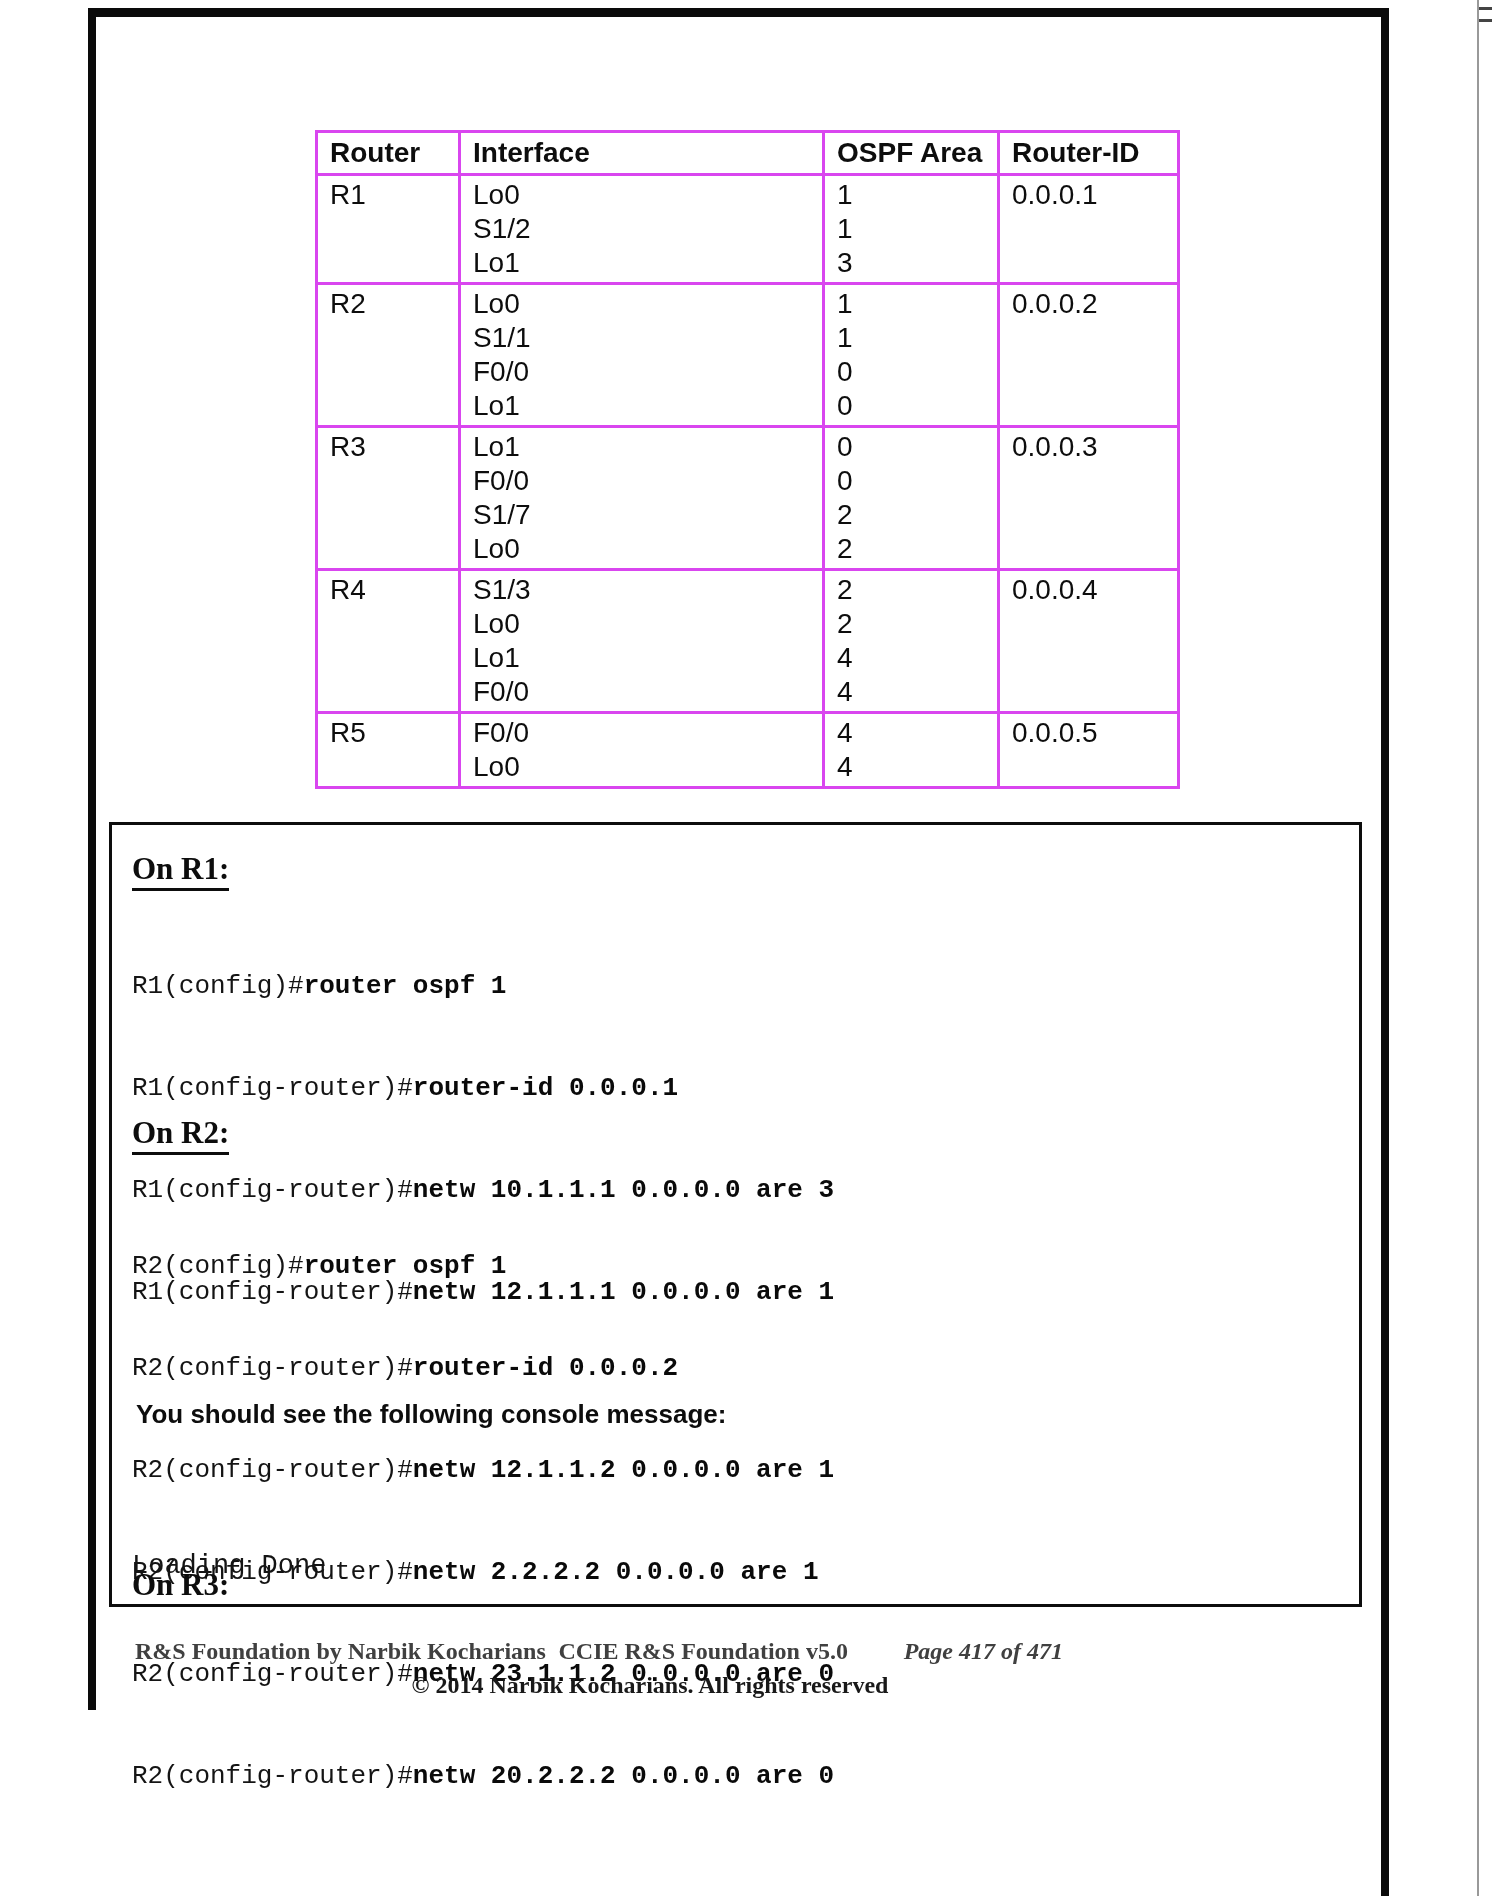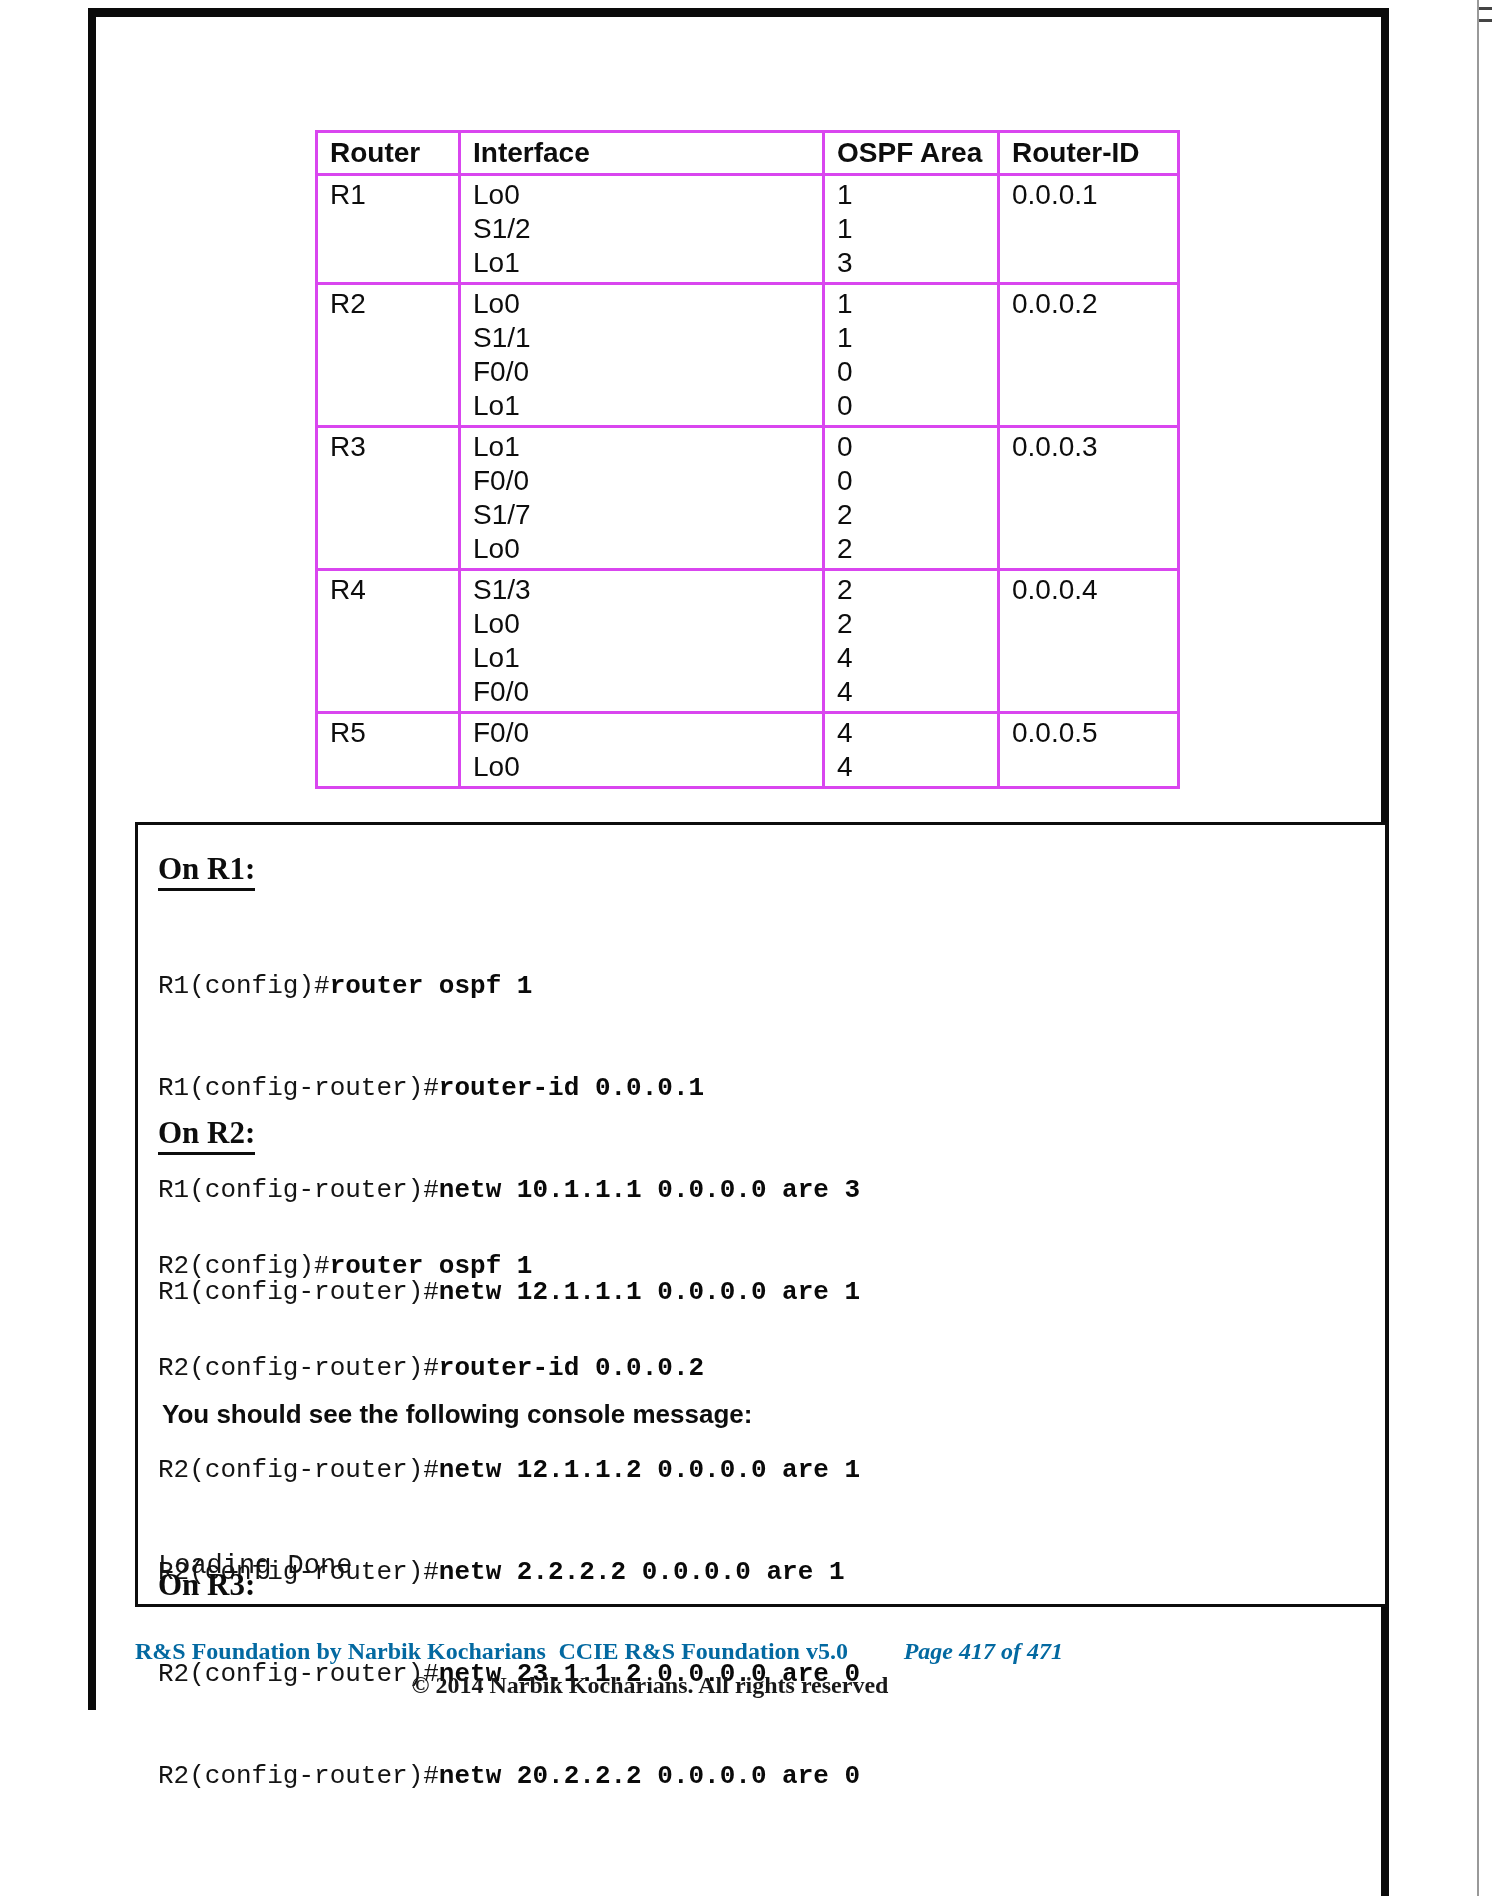--- a/index.html
+++ b/index.html
@@ -29,21 +29,21 @@
     padding:2px 6px 2px 12px;
     font-size:28px; line-height:34px;
     font-family:"Liberation Sans", sans-serif;
     color:#0d0d0d;
   }
   .rt th { font-weight:bold; padding-top:3px; padding-bottom:3px; }
   .rt .cell-line { height:34px; }
 
   
   .content-box { position:absolute; left:109px; top:822px; width:1247px; height:779px;
-                 border:3px solid #0d0d0d; background:#fff;margin-left:26px; }
+                 border:3px solid #0d0d0d; background:#fff; }
   .content-box h2 { margin:0; position:absolute; left:20px;
                     font-family:"Liberation Serif", serif; font-size:31px; font-weight:bold; color:#0d0d0d; }
   .content-box h2 .ul { display:inline-block; border-bottom:3px solid #0d0d0d; padding-bottom:1px; }
   .h-r1 { top:26px; }
   .h-r2 { top:290px; }
   .h-r3 { top:742px; }
 
   .code { position:absolute; left:20px; font-family:"Liberation Mono", monospace;
           font-size:26px; line-height:34px; white-space:pre; color:#141414; }
   .code-r1 { top:76px; }
@@ -51,21 +51,21 @@
   .code .cmd { font-weight:bold; color:#0a0a0a; }
 
   .note { position:absolute; left:24px; top:574px; margin:0;
           font-family:"Liberation Sans", sans-serif; font-weight:bold; font-size:26px; color:#0d0d0d; }
 
   .console { top:644px; font-size:27px; line-height:39px; }
 
   
   .footer-row { position:absolute; left:135px; top:1638px; width:928px;
                 display:flex; justify-content:space-between;
-                font-family:"Liberation Serif", serif; font-weight:bold; font-size:24px; color:#0369a1; }
+                font-family:"Liberation Serif", serif; font-weight:bold; font-size:24px; color:#404040; }
   .footer-page { font-style:italic;margin-left:43px; }
   .footer-copy { position:absolute; left:135px; top:1672px; width:1030px; text-align:center;
                  font-family:"Liberation Serif", serif; font-weight:bold; font-size:24px; color:#191919; }
 </style>
 </head>
 <body>
 
 <div class="page">
 
   <div class="border-top"></div>

